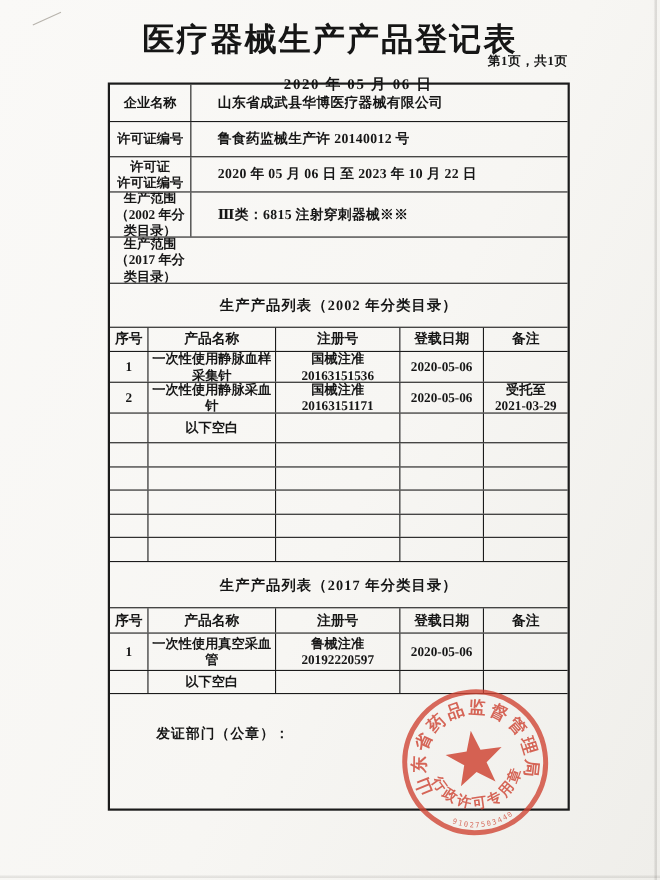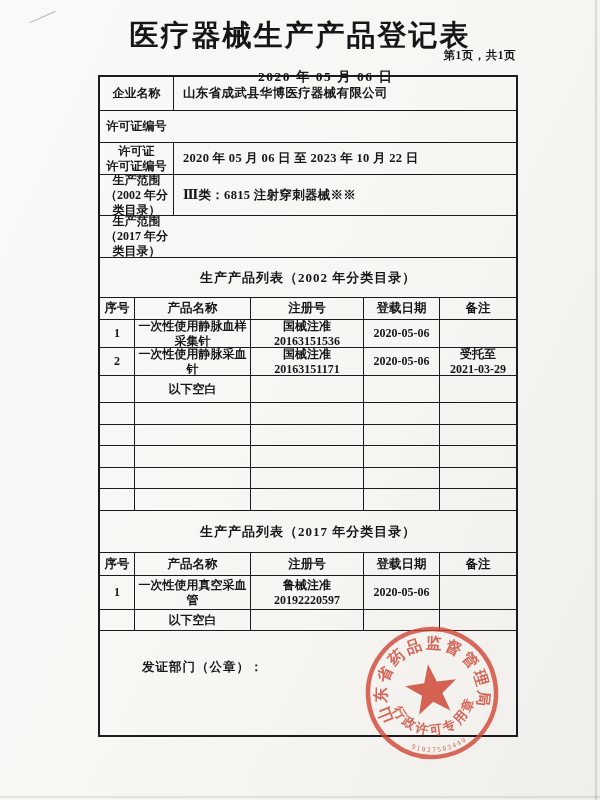--- a/index.html
+++ b/index.html
@@ -40,21 +40,21 @@
     position:absolute; left:98px; top:75px; width:420px; height:662px;
     border:2px solid #1b1b1b;
     display:flex; flex-direction:column;
   }
   .r { display:flex; flex-shrink:0; border-top:1.5px solid #1b1b1b; }
   .r.first { border-top:none; }
   .c { border-left:1.5px solid #1b1b1b; display:flex; align-items:center; justify-content:center;
        text-align:center; overflow:hidden; }
   .c.first { border-left:none; }
   .label-col { width:73px; font-size:12px; font-weight:bold; line-height:1.25; }
-  .value-col { flex:1; justify-content:flex-start; text-align:left; padding-left:9px;
+  .value-col { flex:1; justify-content:flex-start; text-align:left; padding-left:24px;
                font-size:12.5px; font-weight:bold; letter-spacing:0.3px; }
   .pre { white-space:pre-line; }
   .section-cell { flex:1; font-size:13px; font-weight:bold; letter-spacing:1px; }
   .col-no   { width:34px; }
   .col-name { width:116px; }
   .col-reg  { width:113px; }
   .col-date { width:76px; }
   .col-note { flex:1; }
   .pt-cell { font-size:12px; font-weight:bold; line-height:1.25; }
   .pt-head { font-size:12.5px; font-weight:bold; }
@@ -84,20 +84,21 @@
   <div class="page-counter">第1页，共1页</div>
 
   <div class="tbl">
 
     <div class="r first" style="height:33px">
       <div class="c first label-col pre">企业名称</div>
       <div class="c value-col">山东省成武县华博医疗器械有限公司</div>
     </div>
     <div class="r" style="height:32px">
       <div class="c first label-col pre">许可证编号</div>
+      <div class="c value-col">鲁食药监械生产许 20140012 号</div>
     </div>
     <div class="r" style="height:32px">
       <div class="c first label-col pre">许可证
 许可证编号</div>
       <div class="c value-col">2020 年 05 月 06 日 至 2023 年 10 月 22 日</div>
     </div>
     <div class="r" style="height:41px">
       <div class="c first label-col pre">生产范围
 （2002 年分
 类目录）</div>

